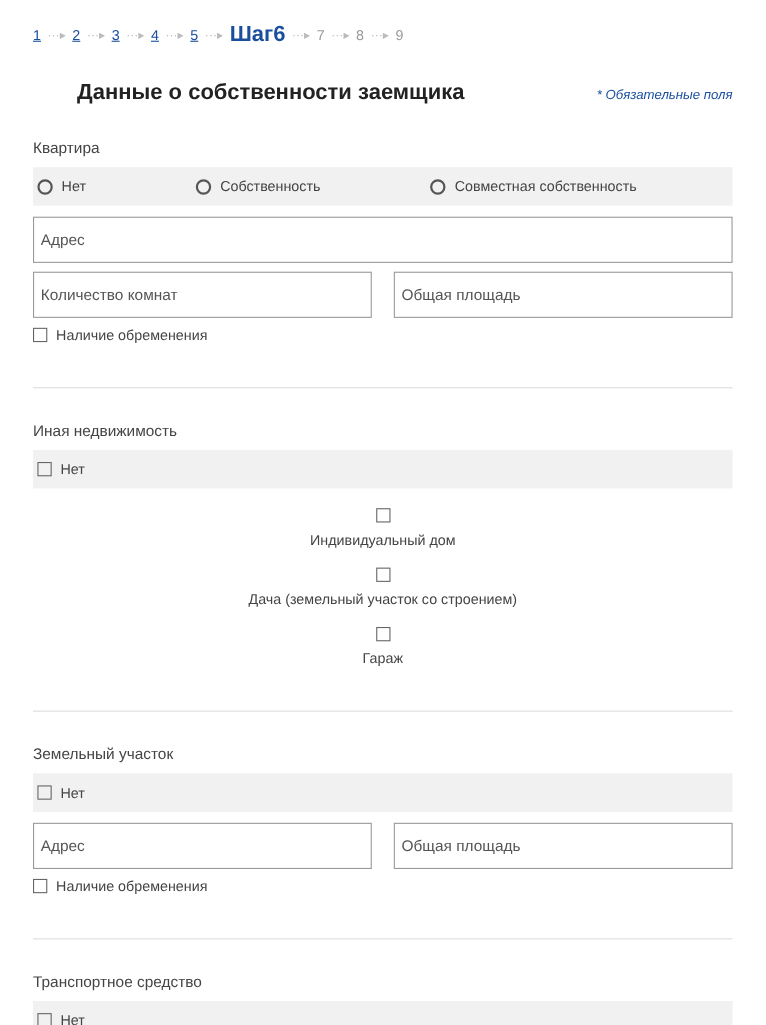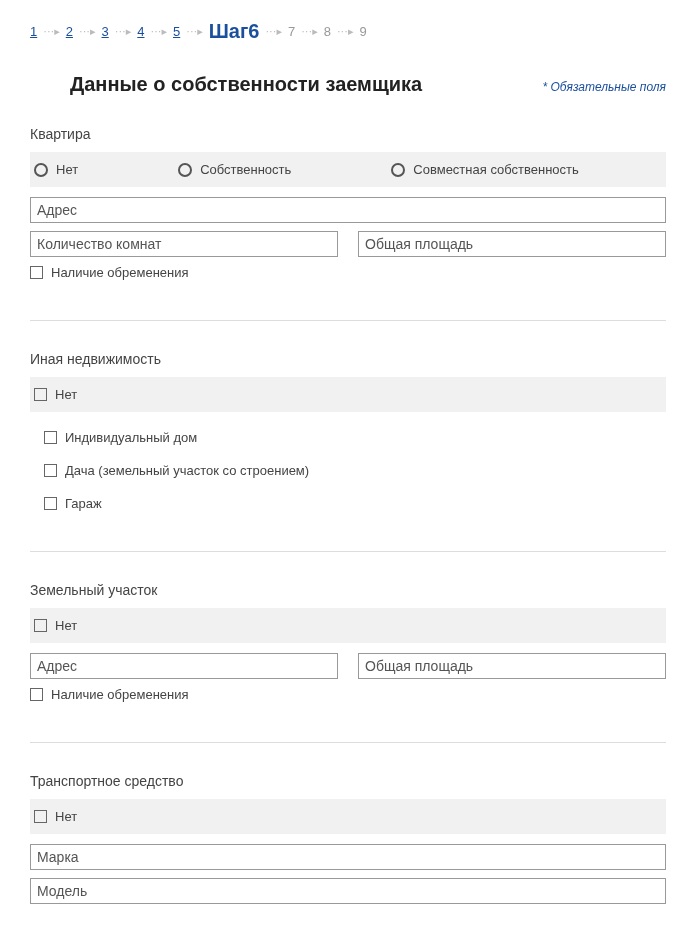--- a/index.html
+++ b/index.html
@@ -16,25 +16,25 @@
 .section { margin-bottom: 40px; }
 .section-title { font-size: 14px; color: #444; margin-bottom: 10px; }
 .gray-bar { background: #f1f1f1; padding: 10px 4px; display: flex; align-items: center; gap: 8px; }
 .gray-bar.triple { justify-content: flex-start; gap: 100px; }
 .radio-group { display: flex; align-items: center; gap: 8px; }
 .radio { width: 14px; height: 14px; border: 2px solid #555; border-radius: 50%; display: inline-block; cursor: pointer; flex-shrink: 0; }
 .checkbox { width: 13px; height: 13px; border: 1.5px solid #666; display: inline-block; cursor: pointer; flex-shrink: 0; }
 .radio-label, .check-label { font-size: 13px; color: #444; cursor: pointer; }
 .fields { margin-top: 10px; }
 .field-row { display: flex; gap: 20px; margin-bottom: 8px; }
-.text-input { flex: 1; border: 1px solid #999; padding: 4px 6px; font-size: 14px; color: #555; height: 26px; font-family: Arial, sans-serif; }
+.text-input { flex: 1; border: 1px solid #999; padding: 4px 6px; font-size: 14px; color: #555; height: 42px; font-family: Arial, sans-serif; }
 .text-input::placeholder { color: #555; }
 .check-row { display: flex; align-items: center; gap: 8px; margin-top: 8px; margin-bottom: 8px; }
 .check-list { padding: 10px 14px 0 14px; }
-.check-list .check-row { margin-bottom: 18px; }
+.check-list .check-row { margin-bottom: 18px; flex-direction: column; }
 .divider { border: none; border-top: 1px solid #ddd; margin: 30px 0; }
 </style>
 </head>
 <body>
 
 <div class="page">
 
   <div class="stepper">
     <span class="step-link">1</span>
     <span class="step-arrow">···▸</span>

